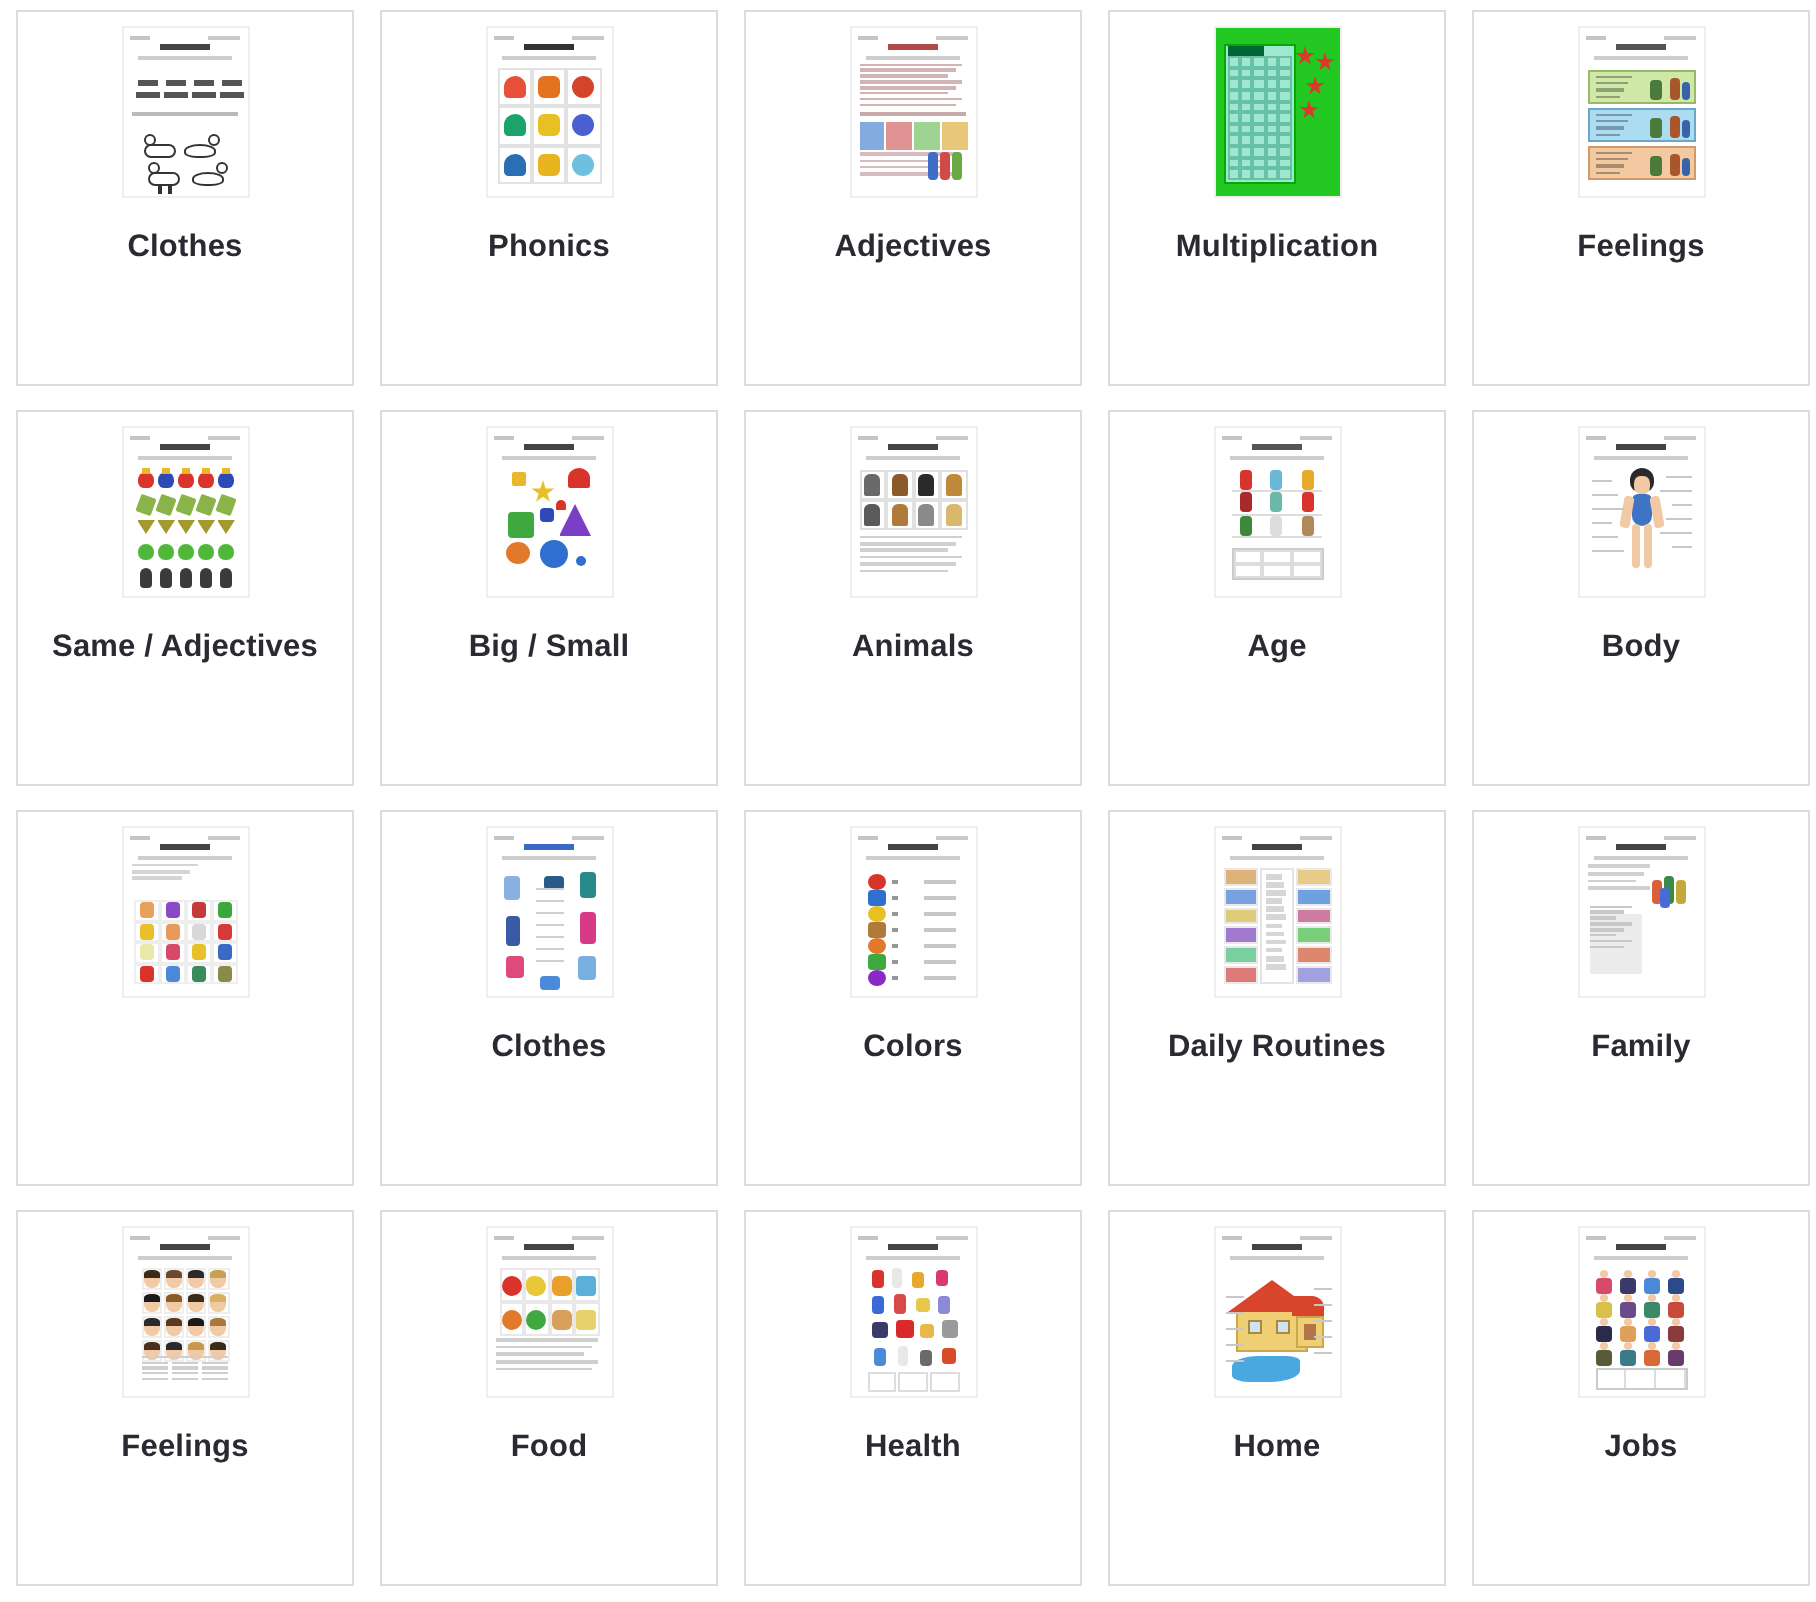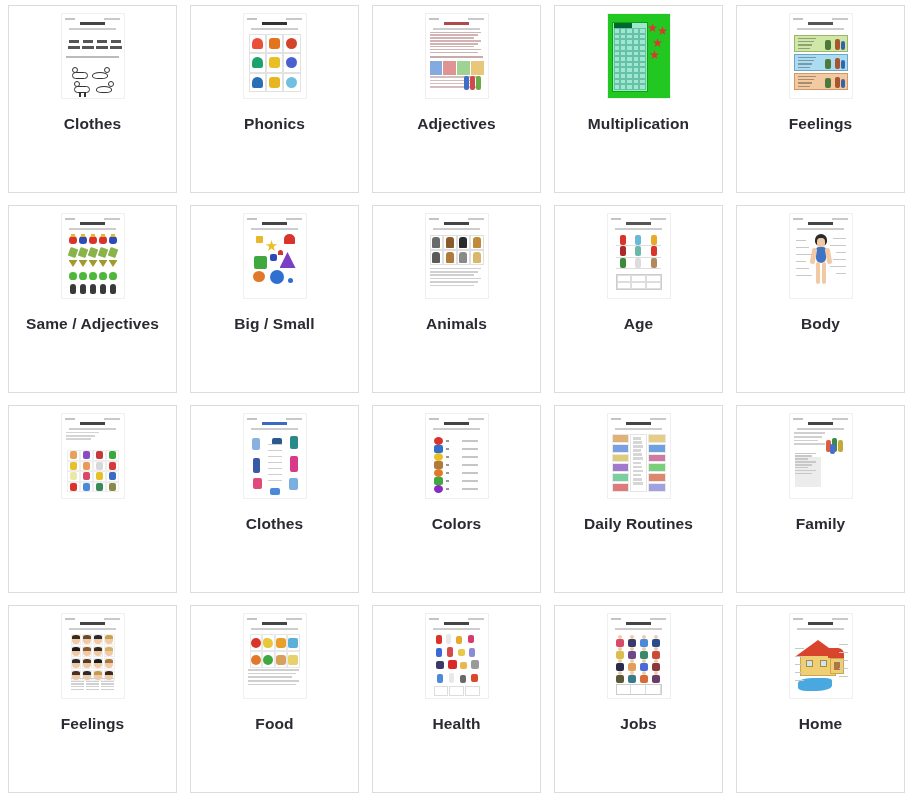--- a/index.html
+++ b/index.html
@@ -880,20 +880,51 @@
       <div class="label">Health</div>
     </div>
     <div class="card">
       <div class="thumb-wrap">
         <div class="thumb">
           <div style="position: relative; width: 62px; height: 84px; background: rgb(255, 255, 255); overflow: hidden;">
             <div style="position: absolute; left: 6%; width: 16%; top: 5%; height: 2px; background: rgb(196, 196, 196);"></div>
             <div style="position: absolute; right: 6%; width: 26%; top: 5%; height: 2px; background: rgb(201, 201, 201);"></div>
             <div style="position: absolute; left: 30%; width: 40%; top: 10%; height: 3px; background: rgb(68, 68, 68);"></div>
             <div style="position: absolute; left: 12%; right: 12%; top: 17%; height: 2px; background: rgb(205, 205, 205);"></div>
+            <div style="position: absolute; left: 10px; top: 40px; width: 36px; height: 22px; background: rgb(240, 207, 116); border: 1px solid rgb(200, 168, 74);"></div>
+            <div style="position: absolute; left: 6px; top: 26px; width: 0px; height: 0px; border-left: 22px solid transparent; border-right: 22px solid transparent; border-bottom: 16px solid rgb(217, 68, 44);"></div>
+            <div style="position: absolute; left: 38px; top: 34px; width: 16px; height: 10px; background: rgb(217, 68, 44); border-radius: 2px 6px 0px 0px;"></div>
+            <div style="position: absolute; left: 40px; top: 44px; width: 14px; height: 16px; background: rgb(240, 207, 116); border: 1px solid rgb(200, 168, 74);"></div>
+            <div style="position: absolute; left: 16px; top: 46px; width: 7px; height: 7px; background: rgb(207, 228, 242); border: 1px solid rgb(168, 138, 58);"></div>
+            <div style="position: absolute; left: 30px; top: 46px; width: 7px; height: 7px; background: rgb(207, 228, 242); border: 1px solid rgb(168, 138, 58);"></div>
+            <div style="position: absolute; left: 44px; top: 48px; width: 6px; height: 8px; background: rgb(176, 118, 74);"></div>
+            <div style="position: absolute; left: 8px; top: 64px; width: 34px; height: 13px; background: rgb(74, 168, 224); border-radius: 40% 20% 45% 25%;"></div>
+            <div style="position: absolute; left: 5px; width: 9px; top: 34px; height: 1px; background: rgb(200, 200, 200);"></div>
+            <div style="position: absolute; right: 4px; width: 9px; top: 30px; height: 1px; background: rgb(200, 200, 200);"></div>
+            <div style="position: absolute; left: 5px; width: 9px; top: 42px; height: 1px; background: rgb(200, 200, 200);"></div>
+            <div style="position: absolute; right: 4px; width: 9px; top: 38px; height: 1px; background: rgb(200, 200, 200);"></div>
+            <div style="position: absolute; left: 5px; width: 9px; top: 50px; height: 1px; background: rgb(200, 200, 200);"></div>
+            <div style="position: absolute; right: 4px; width: 9px; top: 46px; height: 1px; background: rgb(200, 200, 200);"></div>
+            <div style="position: absolute; left: 5px; width: 9px; top: 58px; height: 1px; background: rgb(200, 200, 200);"></div>
+            <div style="position: absolute; right: 4px; width: 9px; top: 54px; height: 1px; background: rgb(200, 200, 200);"></div>
+            <div style="position: absolute; left: 5px; width: 9px; top: 66px; height: 1px; background: rgb(200, 200, 200);"></div>
+            <div style="position: absolute; right: 4px; width: 9px; top: 62px; height: 1px; background: rgb(200, 200, 200);"></div>
+          </div>
+        </div>
+      </div>
+      <div class="label">Home</div>
+    </div>
+    <div class="card">
+      <div class="thumb-wrap">
+        <div class="thumb">
+          <div style="position: relative; width: 62px; height: 84px; background: rgb(255, 255, 255); overflow: hidden;">
+            <div style="position: absolute; left: 6%; width: 16%; top: 5%; height: 2px; background: rgb(196, 196, 196);"></div>
+            <div style="position: absolute; right: 6%; width: 26%; top: 5%; height: 2px; background: rgb(201, 201, 201);"></div>
+            <div style="position: absolute; left: 30%; width: 40%; top: 10%; height: 3px; background: rgb(68, 68, 68);"></div>
+            <div style="position: absolute; left: 12%; right: 12%; top: 17%; height: 2px; background: rgb(205, 205, 205);"></div>
             <div style="position: absolute; left: 10px; top: 21px; width: 4px; height: 4px; background: rgb(241, 201, 165); border-radius: 50%;"></div>
             <div style="position: absolute; left: 8px; top: 25px; width: 8px; height: 8px; background: rgb(216, 74, 106); border-radius: 2px;"></div>
             <div style="position: absolute; left: 22px; top: 21px; width: 4px; height: 4px; background: rgb(241, 201, 165); border-radius: 50%;"></div>
             <div style="position: absolute; left: 20px; top: 25px; width: 8px; height: 8px; background: rgb(58, 58, 106); border-radius: 2px;"></div>
             <div style="position: absolute; left: 34px; top: 21px; width: 4px; height: 4px; background: rgb(241, 201, 165); border-radius: 50%;"></div>
             <div style="position: absolute; left: 32px; top: 25px; width: 8px; height: 8px; background: rgb(74, 138, 216); border-radius: 2px;"></div>
             <div style="position: absolute; left: 46px; top: 21px; width: 4px; height: 4px; background: rgb(241, 201, 165); border-radius: 50%;"></div>
             <div style="position: absolute; left: 44px; top: 25px; width: 8px; height: 8px; background: rgb(42, 74, 138); border-radius: 2px;"></div>
             <div style="position: absolute; left: 10px; top: 33px; width: 4px; height: 4px; background: rgb(241, 201, 165); border-radius: 50%;"></div>
             <div style="position: absolute; left: 8px; top: 37px; width: 8px; height: 8px; background: rgb(216, 192, 74); border-radius: 2px;"></div>
@@ -922,44 +953,13 @@
             <div style="position: absolute; left: 8px; top: 70px; width: 46px; height: 11px; border: 1px solid rgb(204, 204, 204); display: grid; grid-template-columns: repeat(3, 1fr);">
               <div style="border-right: 1px solid rgb(221, 221, 221);"></div>
               <div style="border-right: 1px solid rgb(221, 221, 221);"></div>
               <div style="border-right: 1px solid rgb(221, 221, 221);"></div>
             </div>
           </div>
         </div>
       </div>
       <div class="label">Jobs</div>
     </div>
-    <div class="card">
-      <div class="thumb-wrap">
-        <div class="thumb">
-          <div style="position: relative; width: 62px; height: 84px; background: rgb(255, 255, 255); overflow: hidden;">
-            <div style="position: absolute; left: 6%; width: 16%; top: 5%; height: 2px; background: rgb(196, 196, 196);"></div>
-            <div style="position: absolute; right: 6%; width: 26%; top: 5%; height: 2px; background: rgb(201, 201, 201);"></div>
-            <div style="position: absolute; left: 30%; width: 40%; top: 10%; height: 3px; background: rgb(68, 68, 68);"></div>
-            <div style="position: absolute; left: 12%; right: 12%; top: 17%; height: 2px; background: rgb(205, 205, 205);"></div>
-            <div style="position: absolute; left: 10px; top: 40px; width: 36px; height: 22px; background: rgb(240, 207, 116); border: 1px solid rgb(200, 168, 74);"></div>
-            <div style="position: absolute; left: 6px; top: 26px; width: 0px; height: 0px; border-left: 22px solid transparent; border-right: 22px solid transparent; border-bottom: 16px solid rgb(217, 68, 44);"></div>
-            <div style="position: absolute; left: 38px; top: 34px; width: 16px; height: 10px; background: rgb(217, 68, 44); border-radius: 2px 6px 0px 0px;"></div>
-            <div style="position: absolute; left: 40px; top: 44px; width: 14px; height: 16px; background: rgb(240, 207, 116); border: 1px solid rgb(200, 168, 74);"></div>
-            <div style="position: absolute; left: 16px; top: 46px; width: 7px; height: 7px; background: rgb(207, 228, 242); border: 1px solid rgb(168, 138, 58);"></div>
-            <div style="position: absolute; left: 30px; top: 46px; width: 7px; height: 7px; background: rgb(207, 228, 242); border: 1px solid rgb(168, 138, 58);"></div>
-            <div style="position: absolute; left: 44px; top: 48px; width: 6px; height: 8px; background: rgb(176, 118, 74);"></div>
-            <div style="position: absolute; left: 8px; top: 64px; width: 34px; height: 13px; background: rgb(74, 168, 224); border-radius: 40% 20% 45% 25%;"></div>
-            <div style="position: absolute; left: 5px; width: 9px; top: 34px; height: 1px; background: rgb(200, 200, 200);"></div>
-            <div style="position: absolute; right: 4px; width: 9px; top: 30px; height: 1px; background: rgb(200, 200, 200);"></div>
-            <div style="position: absolute; left: 5px; width: 9px; top: 42px; height: 1px; background: rgb(200, 200, 200);"></div>
-            <div style="position: absolute; right: 4px; width: 9px; top: 38px; height: 1px; background: rgb(200, 200, 200);"></div>
-            <div style="position: absolute; left: 5px; width: 9px; top: 50px; height: 1px; background: rgb(200, 200, 200);"></div>
-            <div style="position: absolute; right: 4px; width: 9px; top: 46px; height: 1px; background: rgb(200, 200, 200);"></div>
-            <div style="position: absolute; left: 5px; width: 9px; top: 58px; height: 1px; background: rgb(200, 200, 200);"></div>
-            <div style="position: absolute; right: 4px; width: 9px; top: 54px; height: 1px; background: rgb(200, 200, 200);"></div>
-            <div style="position: absolute; left: 5px; width: 9px; top: 66px; height: 1px; background: rgb(200, 200, 200);"></div>
-            <div style="position: absolute; right: 4px; width: 9px; top: 62px; height: 1px; background: rgb(200, 200, 200);"></div>
-          </div>
-        </div>
-      </div>
-      <div class="label">Home</div>
-    </div>
   </div>
 
 </body></html>

